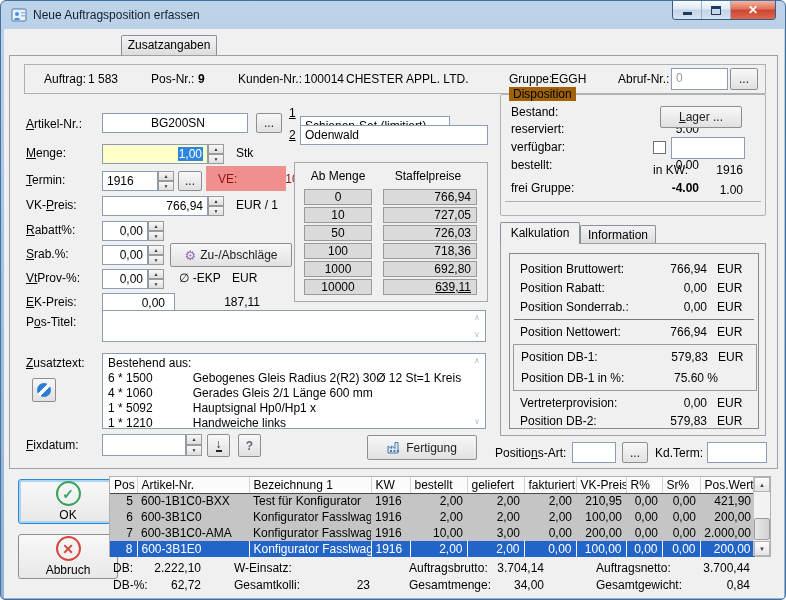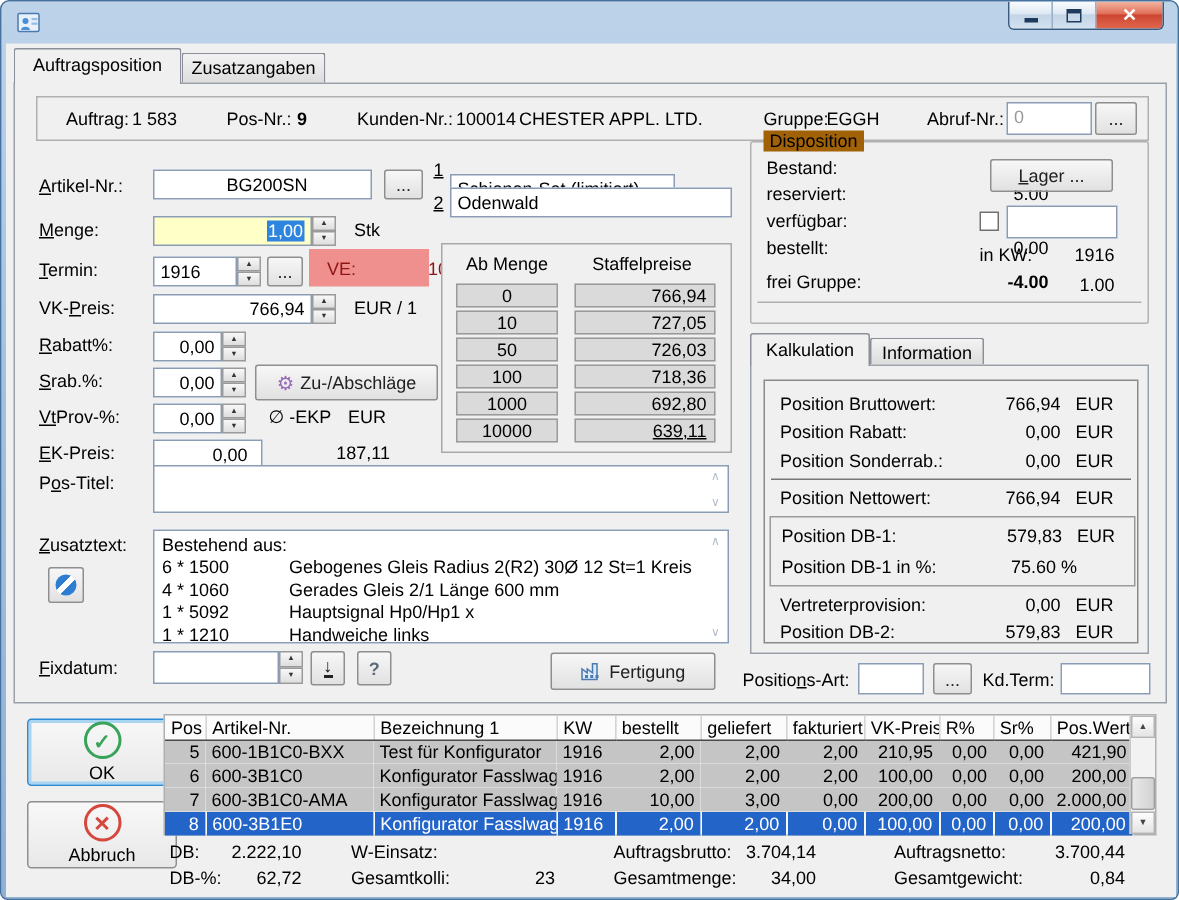--- a/index.html
+++ b/index.html
@@ -60,36 +60,36 @@
 
 <div class="win">
   <div class="titlebar">
     <svg class="appicon" viewBox="0 0 16 16">
       <rect x="1" y="2" width="14" height="12" rx="1" fill="#e8f0fa" stroke="#4a7ab0"></rect>
       <circle cx="6" cy="7" r="2" fill="#4a90d9"></circle>
       <path d="M3 13 c0 -3 6 -3 6 0 z" fill="#4a90d9"></path>
       <rect x="10" y="5" width="4" height="1.5" fill="#9bbce0"></rect>
       <rect x="10" y="8" width="4" height="1.5" fill="#9bbce0"></rect>
     </svg>
+    <span class="title-text">Neue Auftragsposition erfassen</span>
     <div class="capbtns">
       <div class="capbtn">
           <span class="minbar"></span>
         </div>
       <div class="capbtn">
           <span class="maxbox"></span>
         </div>
       <div class="capbtn close">
           <span>✕</span>
         </div>
     </div>
   </div>
 
   <div class="client">
 
-    <div class="tab active" style="left:5px;top:3px;width:112px;height:24px;">Auftragsposition</div>
     <div class="tab inactive" style="left:117px;top:6px;width:96px;height:21px;">Zusatzangaben</div>
 
     <div class="page">
 
       <div class="hdrbox">
         <span class="lbl" style="left:19px;top:7px;">Auftrag:</span>
         <span class="lbl" style="left:63px;top:7px;">1 583</span>
         <span class="lbl" style="left:126px;top:7px;">Pos-Nr.:</span>
         <span class="lbl b" style="left:173px;top:7px;">9</span>
         <span class="lbl" style="left:213px;top:7px;">Kunden-Nr.:</span>

